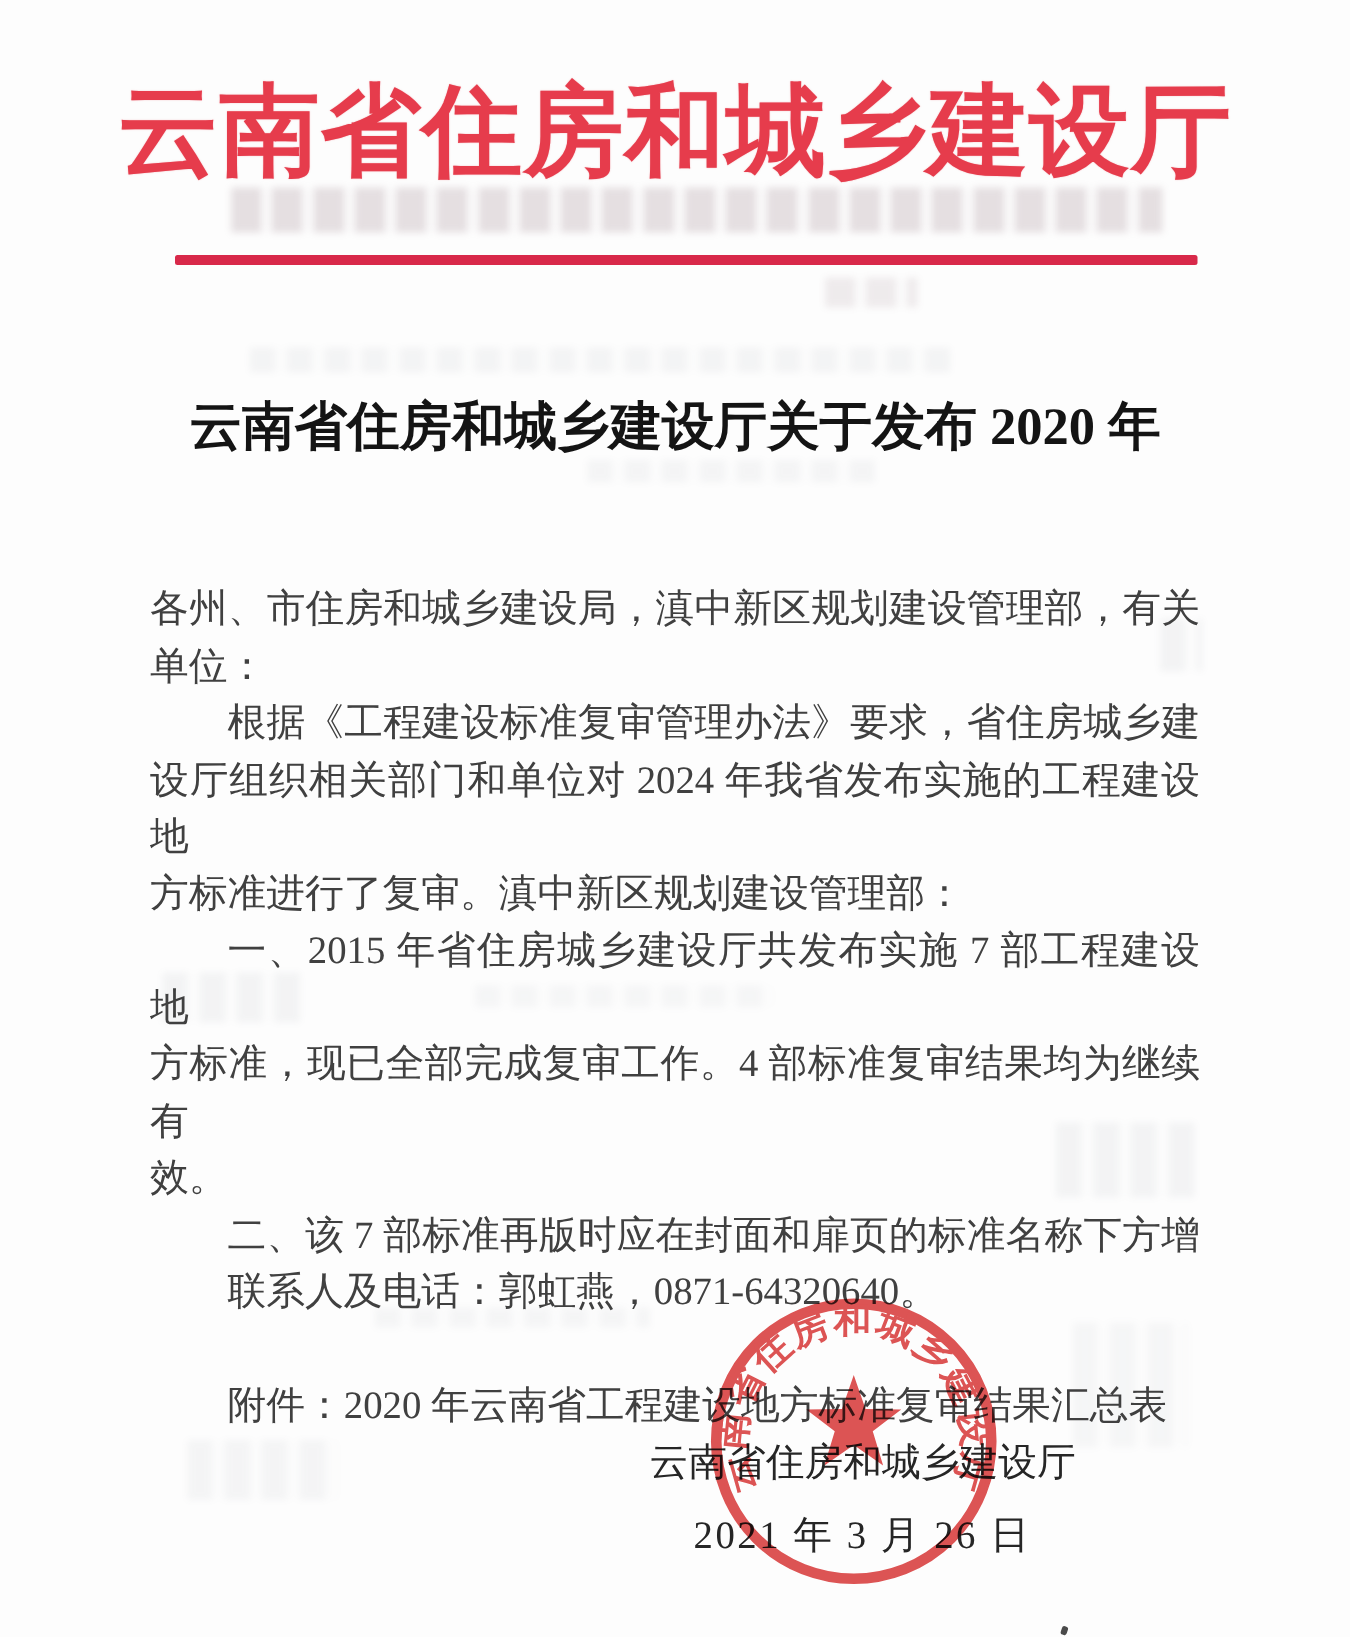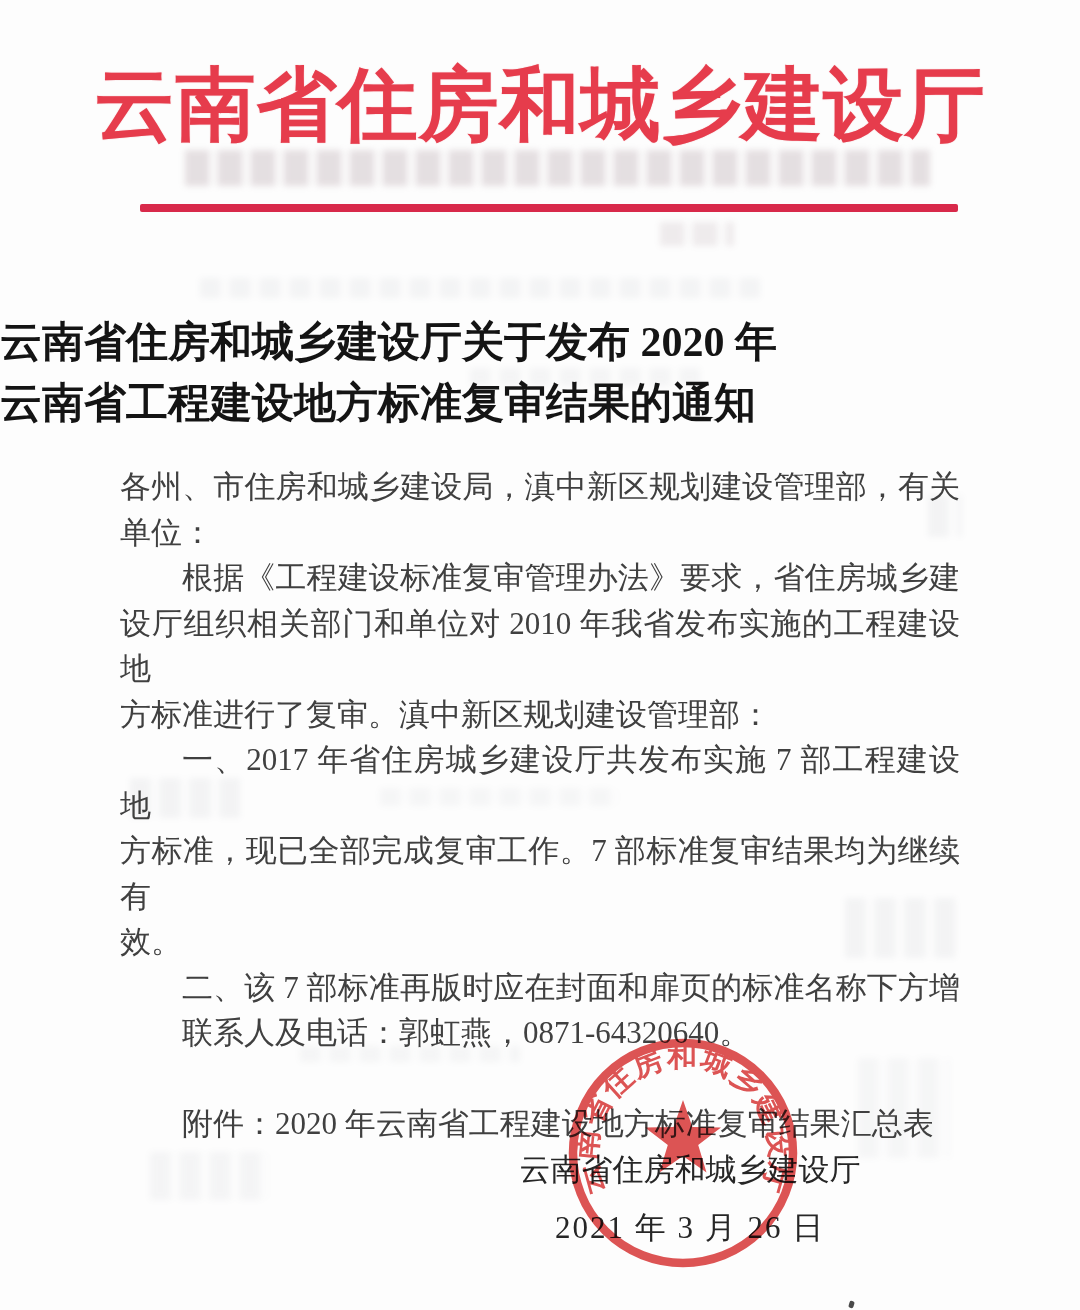--- a/index.html
+++ b/index.html
@@ -32,21 +32,21 @@
     filter:blur(3px);
     pointer-events:none;
   }
   .ghost.gray{
     background:repeating-linear-gradient(90deg,
       rgba(120,126,138,.5) 0 20px, rgba(120,126,138,.08) 20px 30px);
   }
   
   .doc-title{
     position:absolute;left:0;top:312px;width:1080px;
-    color:#141414;
+    text-align:center;color:#141414;
     font-size:42px;font-weight:bold;line-height:61px;
     white-space:nowrap;
   }
   
   .body-block{
     position:absolute;left:120px;top:464px;width:840px;
     color:#404040;font-size:31px;
   }
   .ln{
     min-height:45px;line-height:45.5px;
@@ -90,31 +90,30 @@
   <div class="ghost gray" style="left:380px;top:788px;width:240px;height:18px;opacity:.11;"></div>
   <div class="ghost gray" style="left:845px;top:898px;width:112px;height:60px;opacity:.15;"></div>
   <div class="ghost gray" style="left:300px;top:1046px;width:220px;height:16px;opacity:.12;"></div>
   <div class="ghost gray" style="left:858px;top:1058px;width:92px;height:100px;opacity:.11;"></div>
   <div class="ghost gray" style="left:150px;top:1152px;width:120px;height:48px;opacity:.13;"></div>
 
   <div class="rule"></div>
 
   <div class="doc-title">
     <div>云南省住房和城乡建设厅关于发布 2020 年</div>
-    <div>云南省工程建设地方标准复审结果的通知</div>
   </div>
 
   <div class="body-block">
     <div class="ln full">各州、市住房和城乡建设局，滇中新区规划建设管理部，有关</div>
     <div class="ln">单位：</div>
     <div class="ln ind full">根据《工程建设标准复审管理办法》要求，省住房城乡建</div>
-    <div class="ln full">设厅组织相关部门和单位对 2010 年我省发布实施的工程建设地</div>
+    <div class="ln full">设厅组织相关部门和单位对 2024 年我省发布实施的工程建设地</div>
     <div class="ln">方标准进行了复审。滇中新区规划建设管理部：</div>
-    <div class="ln ind full">一、2017 年省住房城乡建设厅共发布实施 7 部工程建设地</div>
-    <div class="ln full">方标准，现已全部完成复审工作。7 部标准复审结果均为继续有</div>
+    <div class="ln ind full">一、2015 年省住房城乡建设厅共发布实施 7 部工程建设地</div>
+    <div class="ln full">方标准，现已全部完成复审工作。4 部标准复审结果均为继续有</div>
     <div class="ln">效。</div>
     <div class="ln ind full">二、该 7 部标准再版时应在封面和扉页的标准名称下方增</div>
     <div class="ln ind">联系人及电话：郭虹燕，0871-64320640。</div>
     <div class="ln att">附件：2020 年云南省工程建设地方标准复审结果汇总表</div>
   </div>
 
   <div class="signoff">
     <div class="agency">云南省住房和城乡建设厅</div>
     <div class="date">2021 年 3 月 26 日</div>
   </div>

